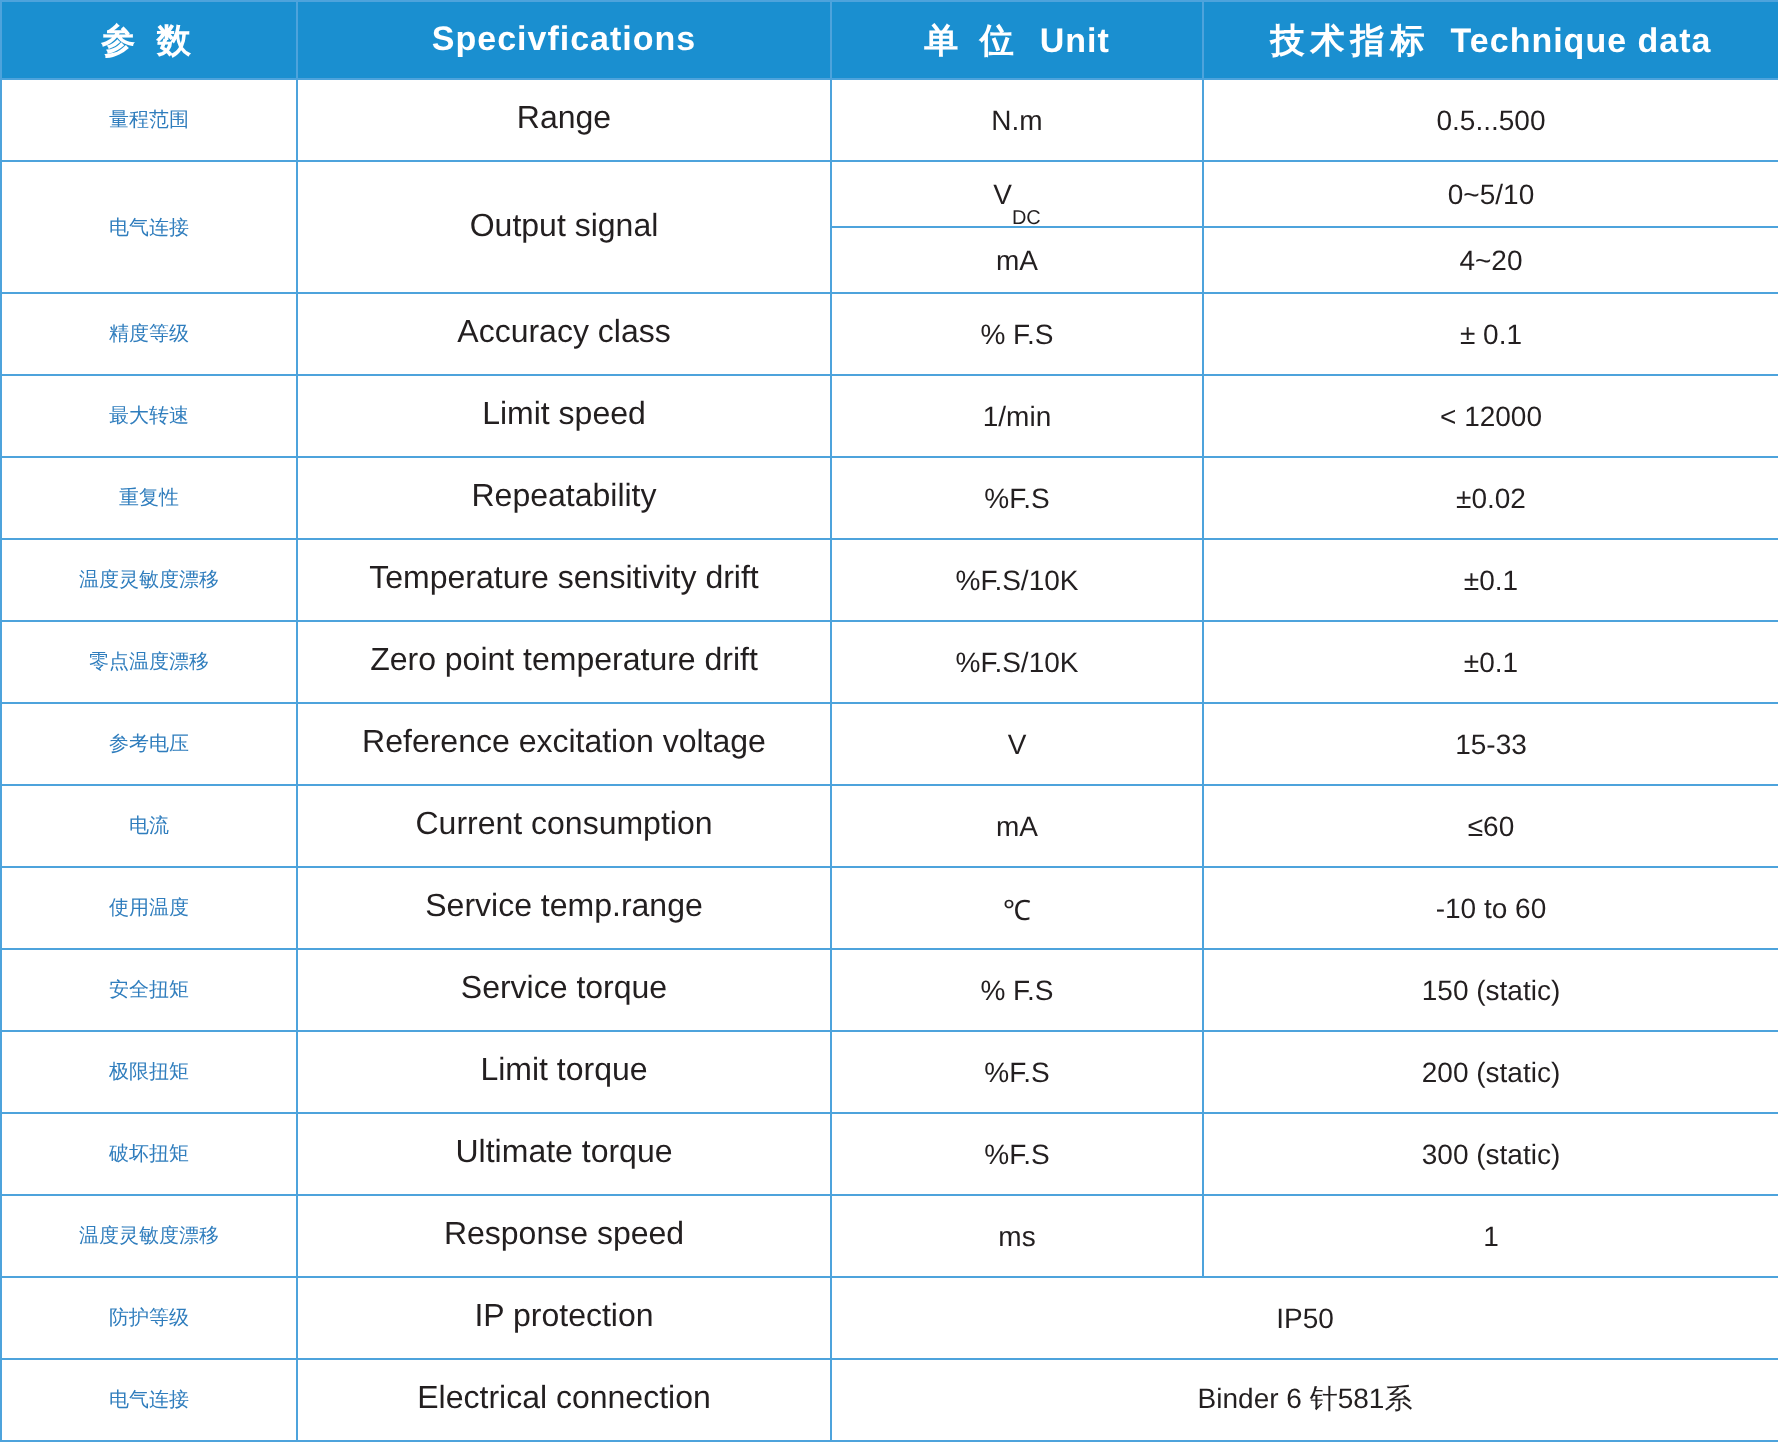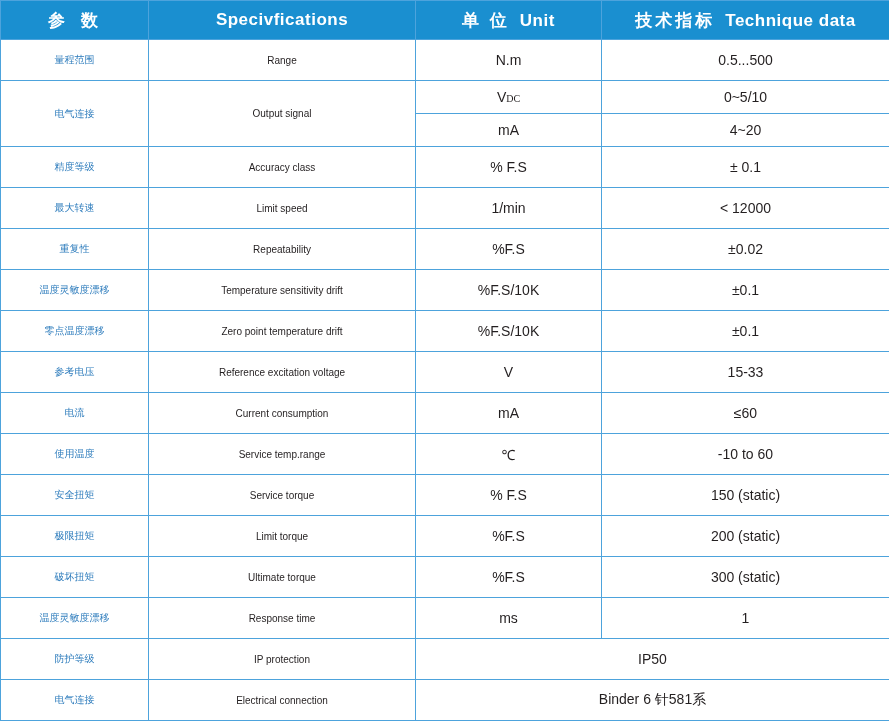--- a/index.html
+++ b/index.html
@@ -34,46 +34,45 @@
     background: #1a8fd0;
     color: #ffffff;
     font-size: 17px;
     font-weight: bold;
     height: 38px;
     border-color: #1a8fd0;
     letter-spacing: 0.5px;
   }
   thead th .cn { letter-spacing: 3px; }
   thead th .en { margin-left: 10px; }
-  thead th.th-param { letter-spacing: 5px; font-family: Liberation Mono, monospace; }
+  thead th.th-param { letter-spacing: 5px; }
 
   td.cell-cn {
     color: #2f7dbd;
     font-size: 10px;
     text-align: left;
     padding-left: 14px;
     height: 40px;
   }
   td.cell-en {
     color: #231f20;
-    font-size: 10px;
+    font-size: 16px;
     text-align: left;
     padding-left: 14px;
     margin-top: 15px;
   }
   td.cell-unit, td.cell-data {
     color: #231f20;
     font-size: 14px;
   }
   sub.vdc {
     font-size: 10px;
     vertical-align: baseline;
     position: relative;
-    top: 0;
-    font-family: Liberation Serif, serif;
+    top: 10px;
   }
 </style>
 </head>
 <body>
 
 <table id="spec-table">
   <colgroup>
     <col class="c-param">
       <col class="c-spec">
       <col class="c-unit">
@@ -173,21 +172,21 @@
         <td class="cell-data">200 (static)</td>
       </tr>
       <tr>
         <td class="cell-cn">破坏扭矩</td>
         <td class="cell-en">Ultimate torque</td>
         <td class="cell-unit">%F.S</td>
         <td class="cell-data">300 (static)</td>
       </tr>
       <tr>
         <td class="cell-cn">温度灵敏度漂移</td>
-        <td class="cell-en">Response time</td>
+        <td class="cell-en">Response speed</td>
         <td class="cell-unit">ms</td>
         <td class="cell-data">1</td>
       </tr>
       <tr>
         <td class="cell-cn">防护等级</td>
         <td class="cell-en">IP protection</td>
         <td class="cell-data" colspan="2">IP50</td>
       </tr>
       <tr>
         <td class="cell-cn">电气连接</td>

